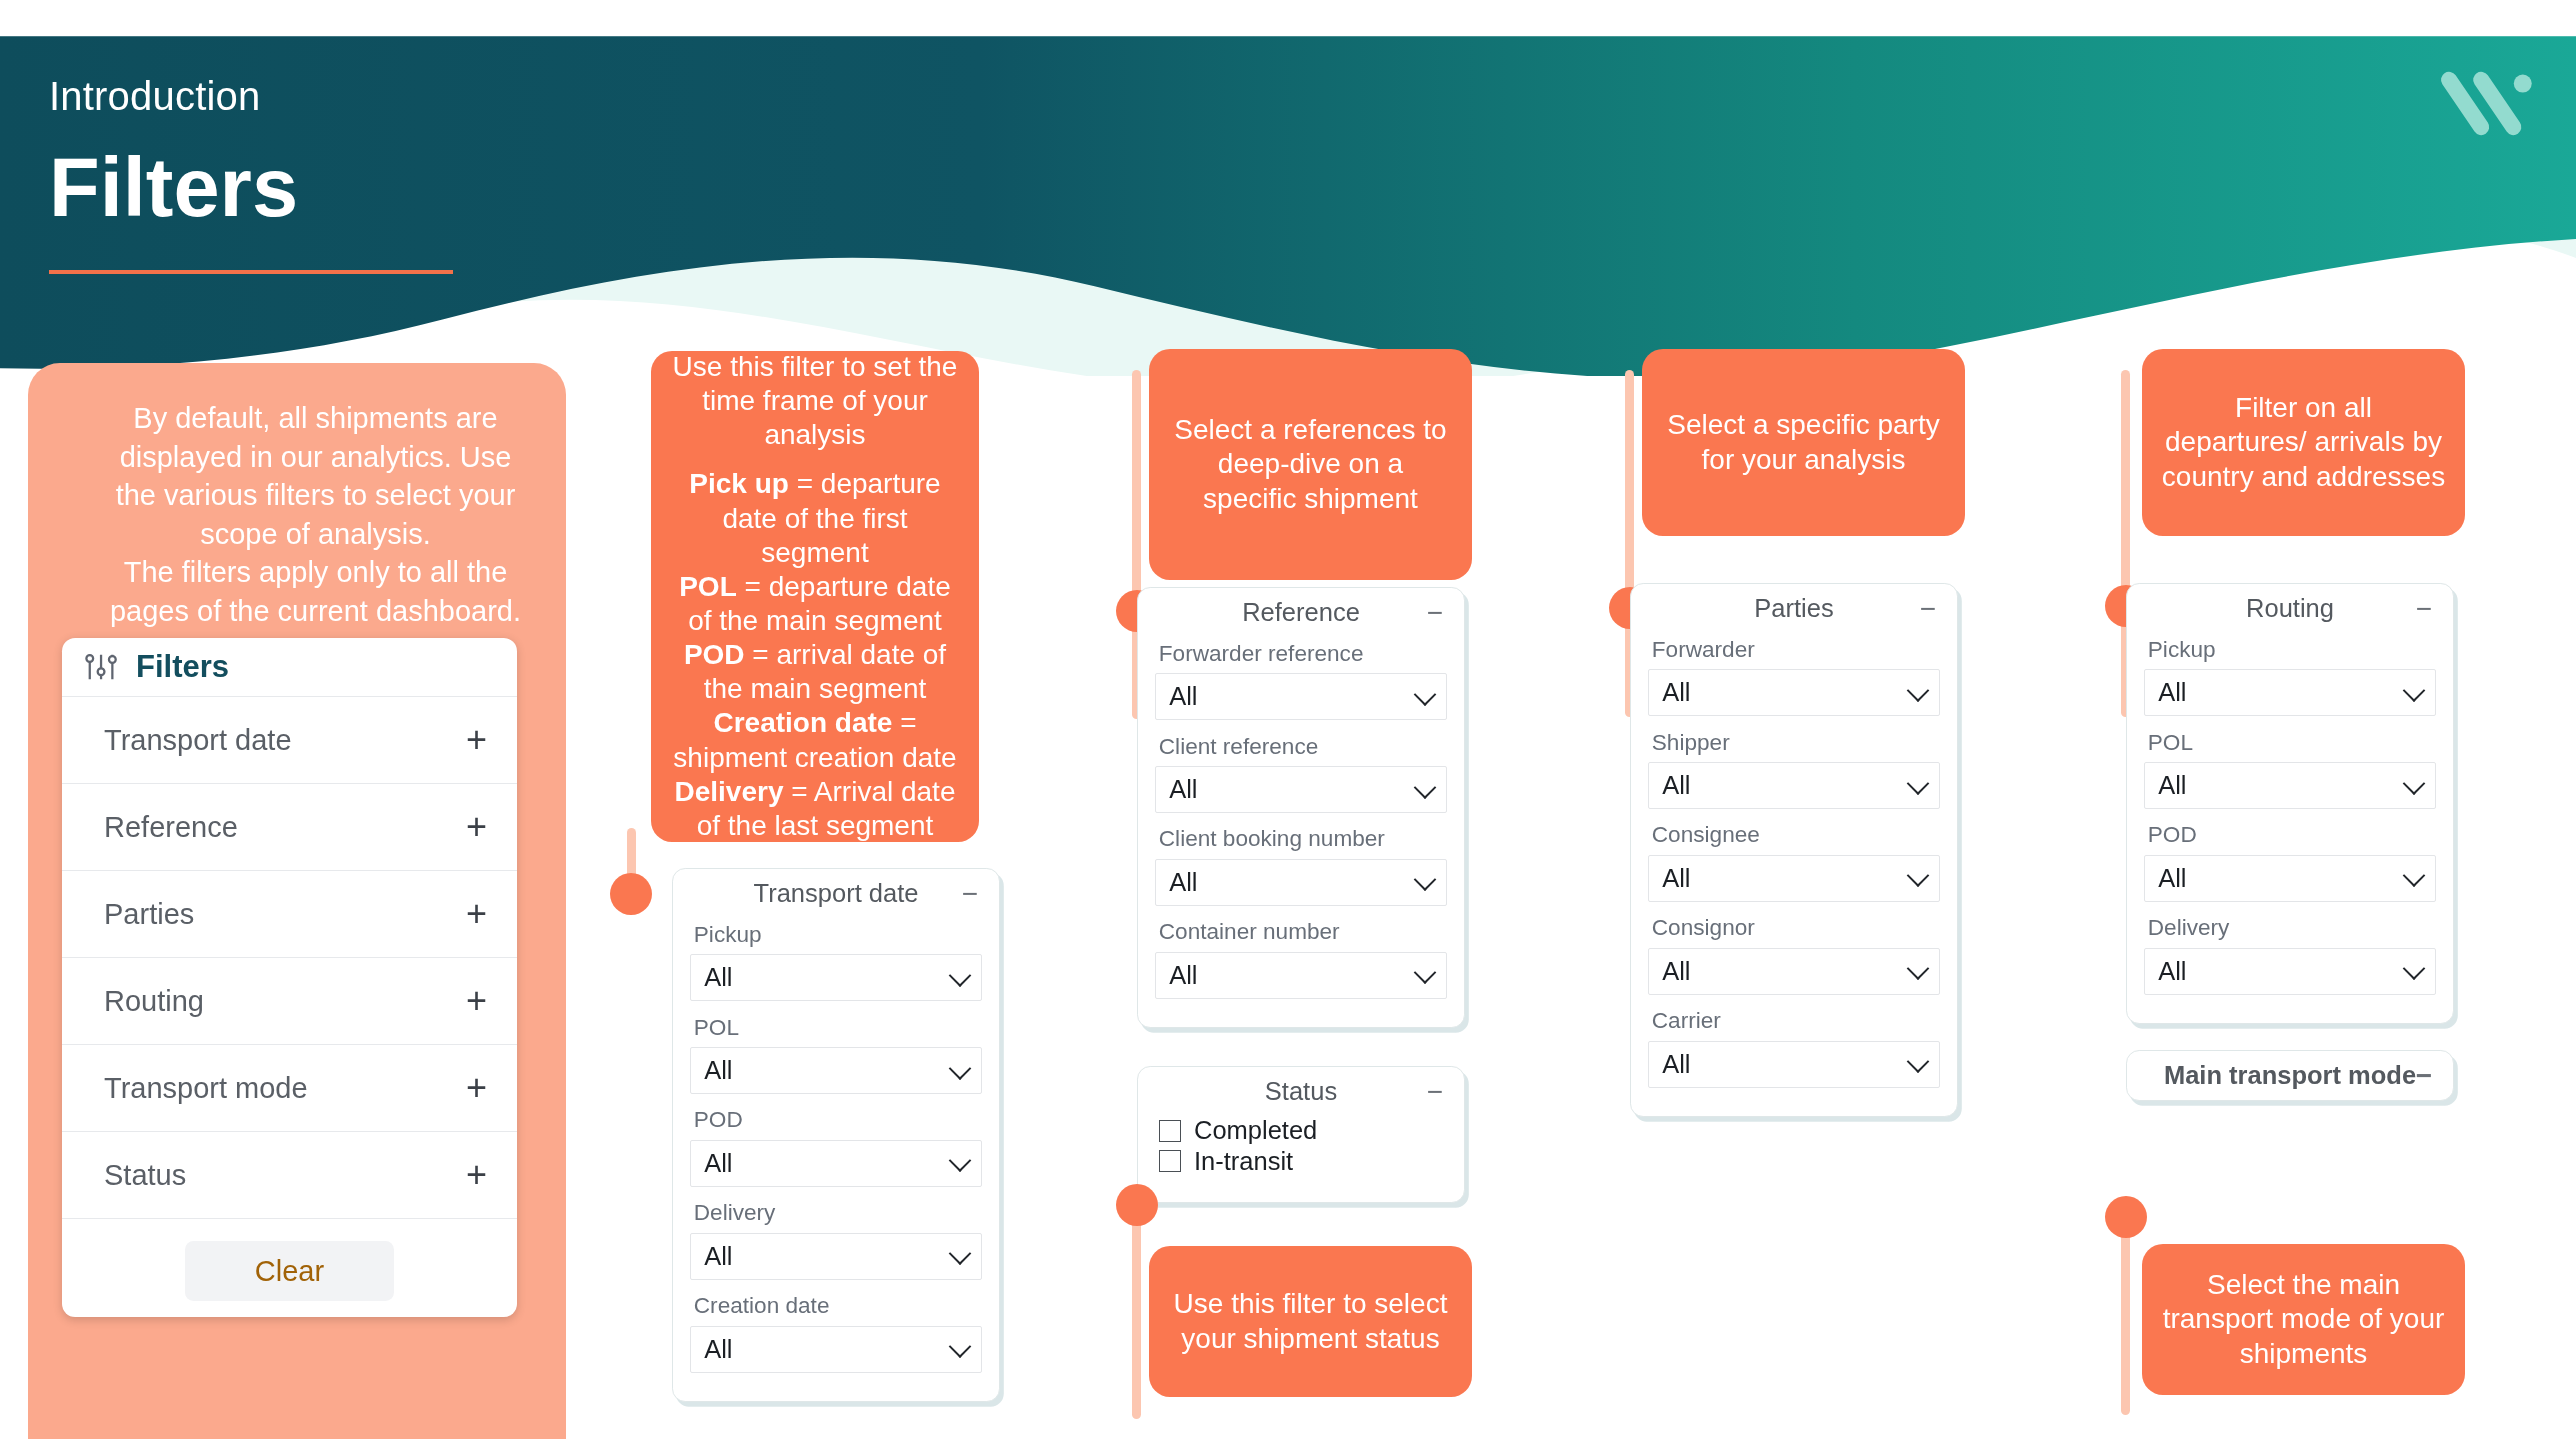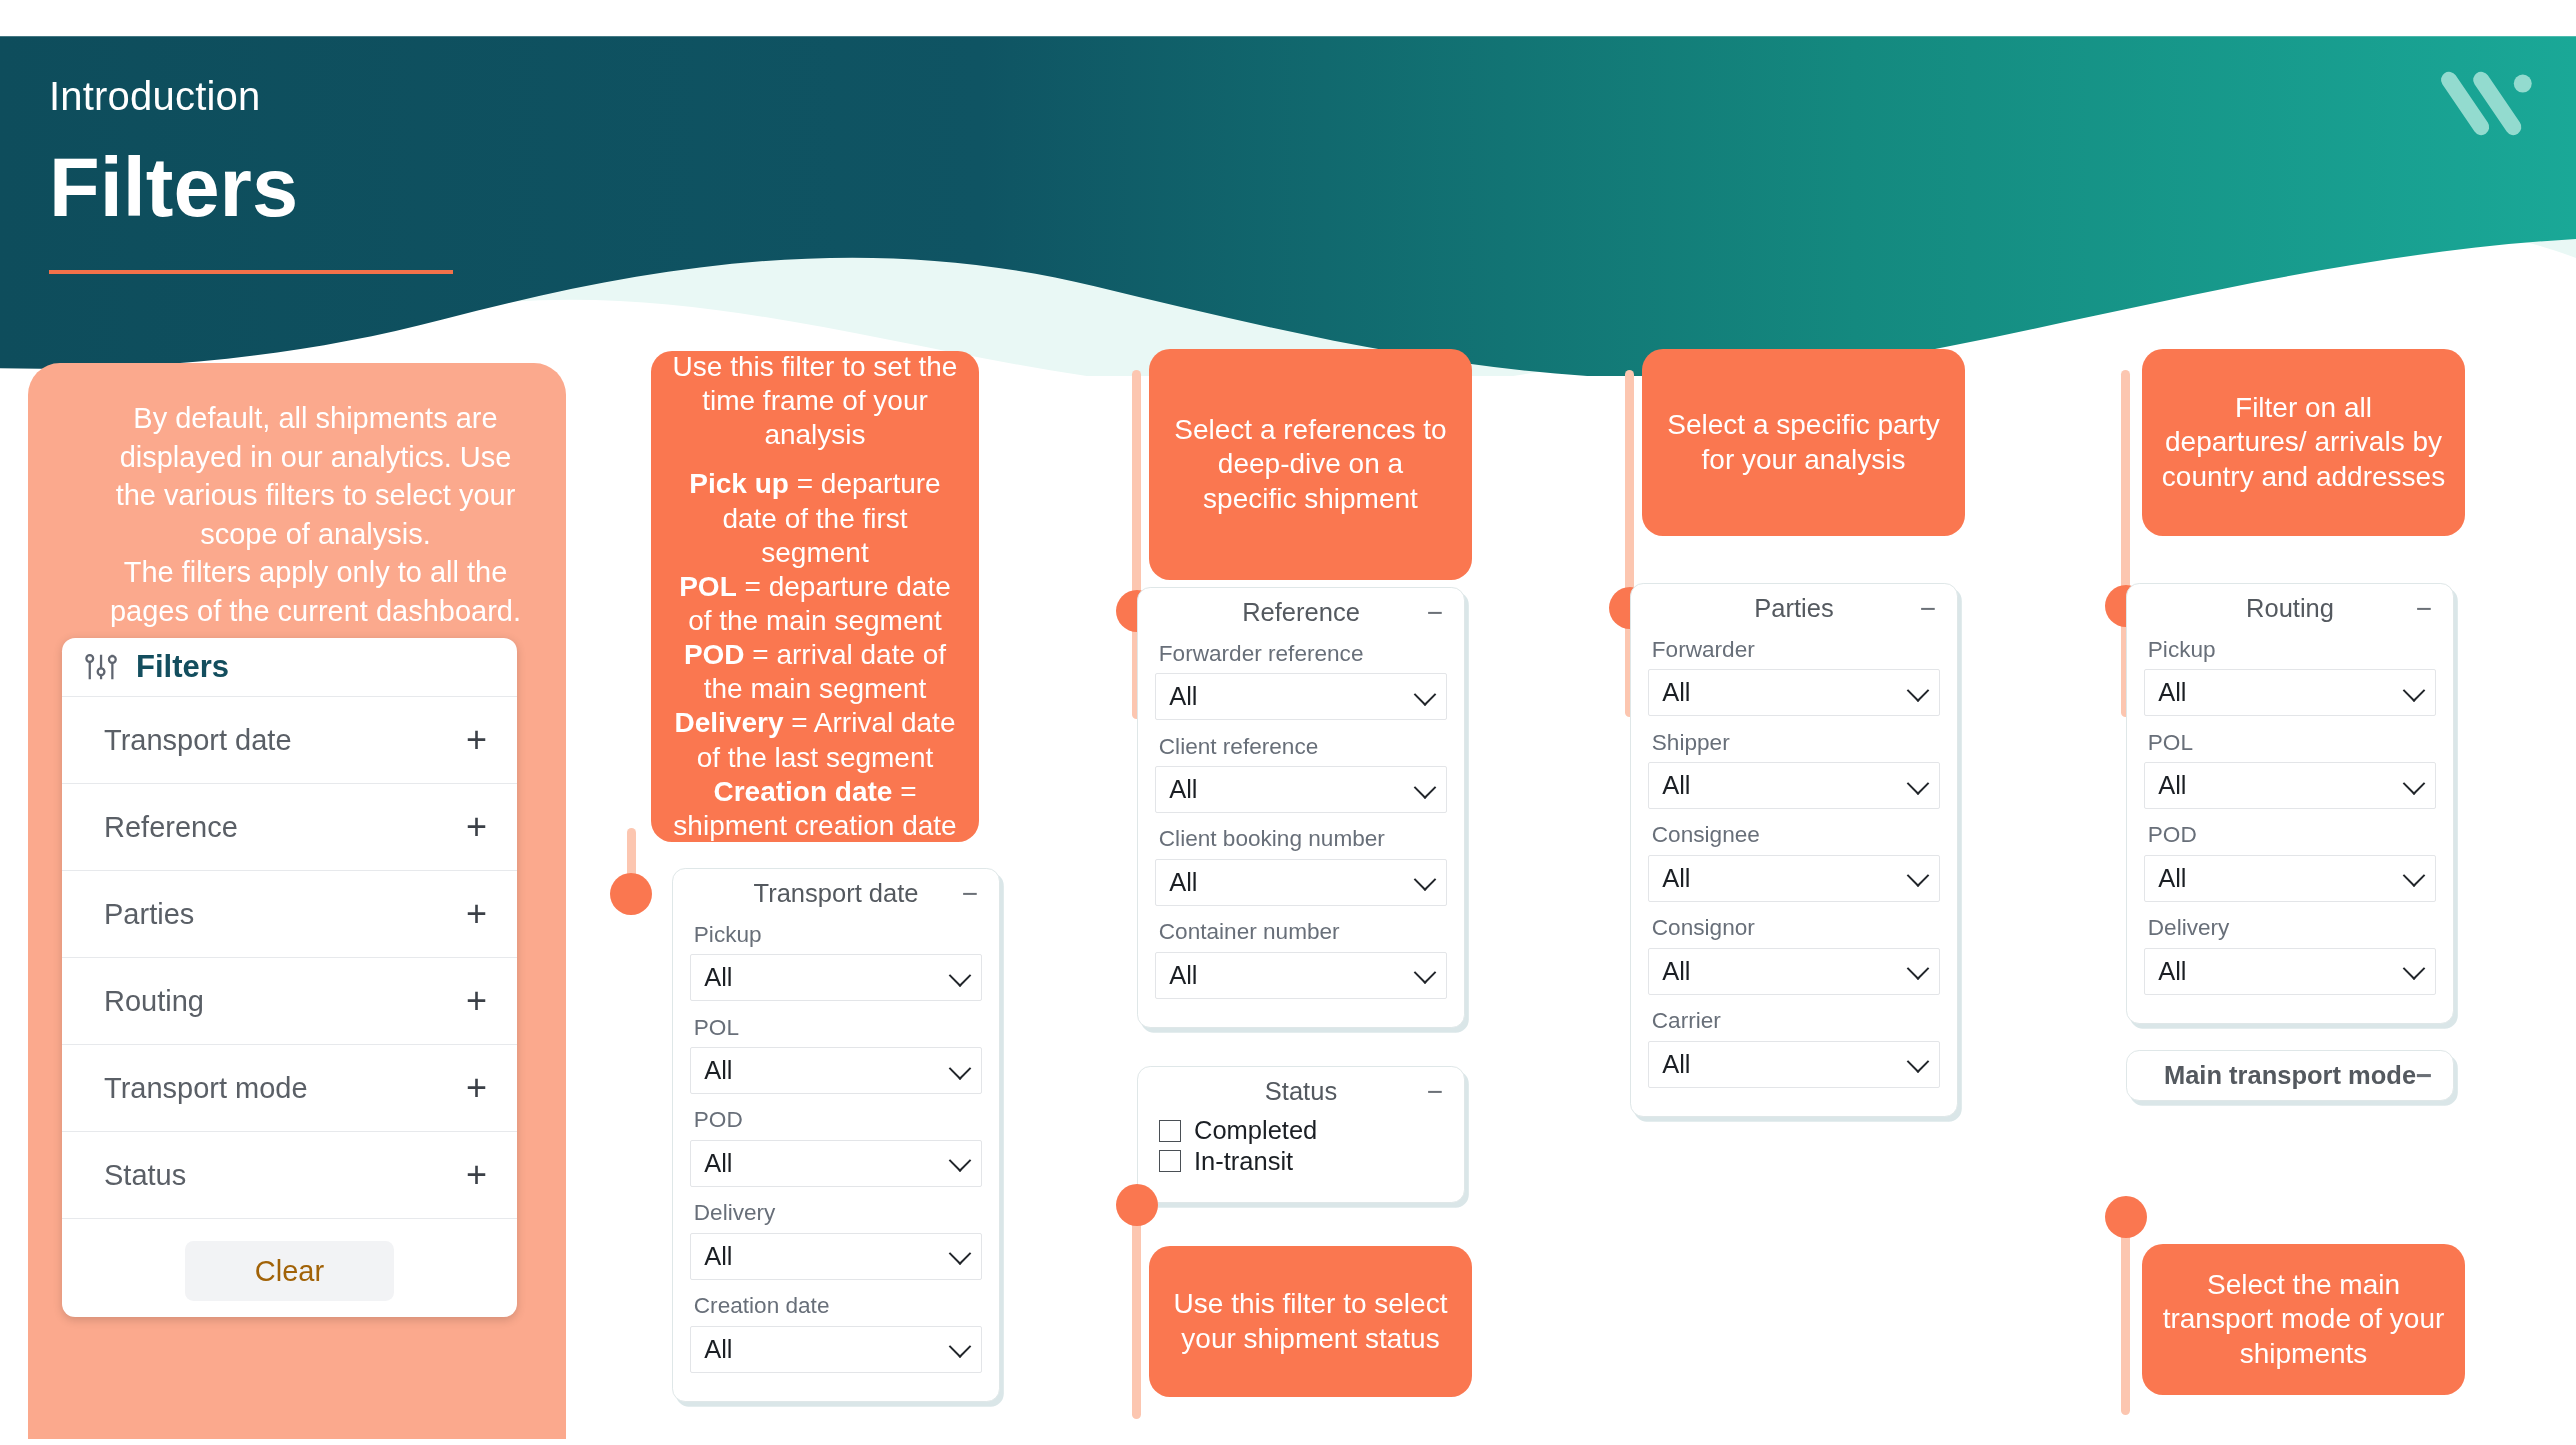--- a/index.html
+++ b/index.html
@@ -178,24 +178,24 @@
     <div>
       <b>Pick up</b><span> = departure date of the first segment</span>
     </div>
     <div>
       <b>POL</b><span> = departure date of the main segment</span>
     </div>
     <div>
       <b>POD</b><span> = arrival date of the main segment</span>
     </div>
     <div>
+      <b>Creation date</b><span> = shipment creation date</span>
+    </div>
+    <div>
       <b>Delivery</b><span> = Arrival date of the last segment</span>
-    </div>
-    <div>
-      <b>Creation date</b><span> = shipment creation date</span>
     </div>
   </div>
   <div class="conn-line" style="left:627px; top:828px; height:74px;"></div>
   <div class="conn-dot" style="left:610px; top:873px;"></div>
 
   <div class="panel" style="left:672px; top:868px; width:328px;">
     <div class="panel-head">
       <span>Transport date</span>
       <span class="minus">−</span>
     </div>

